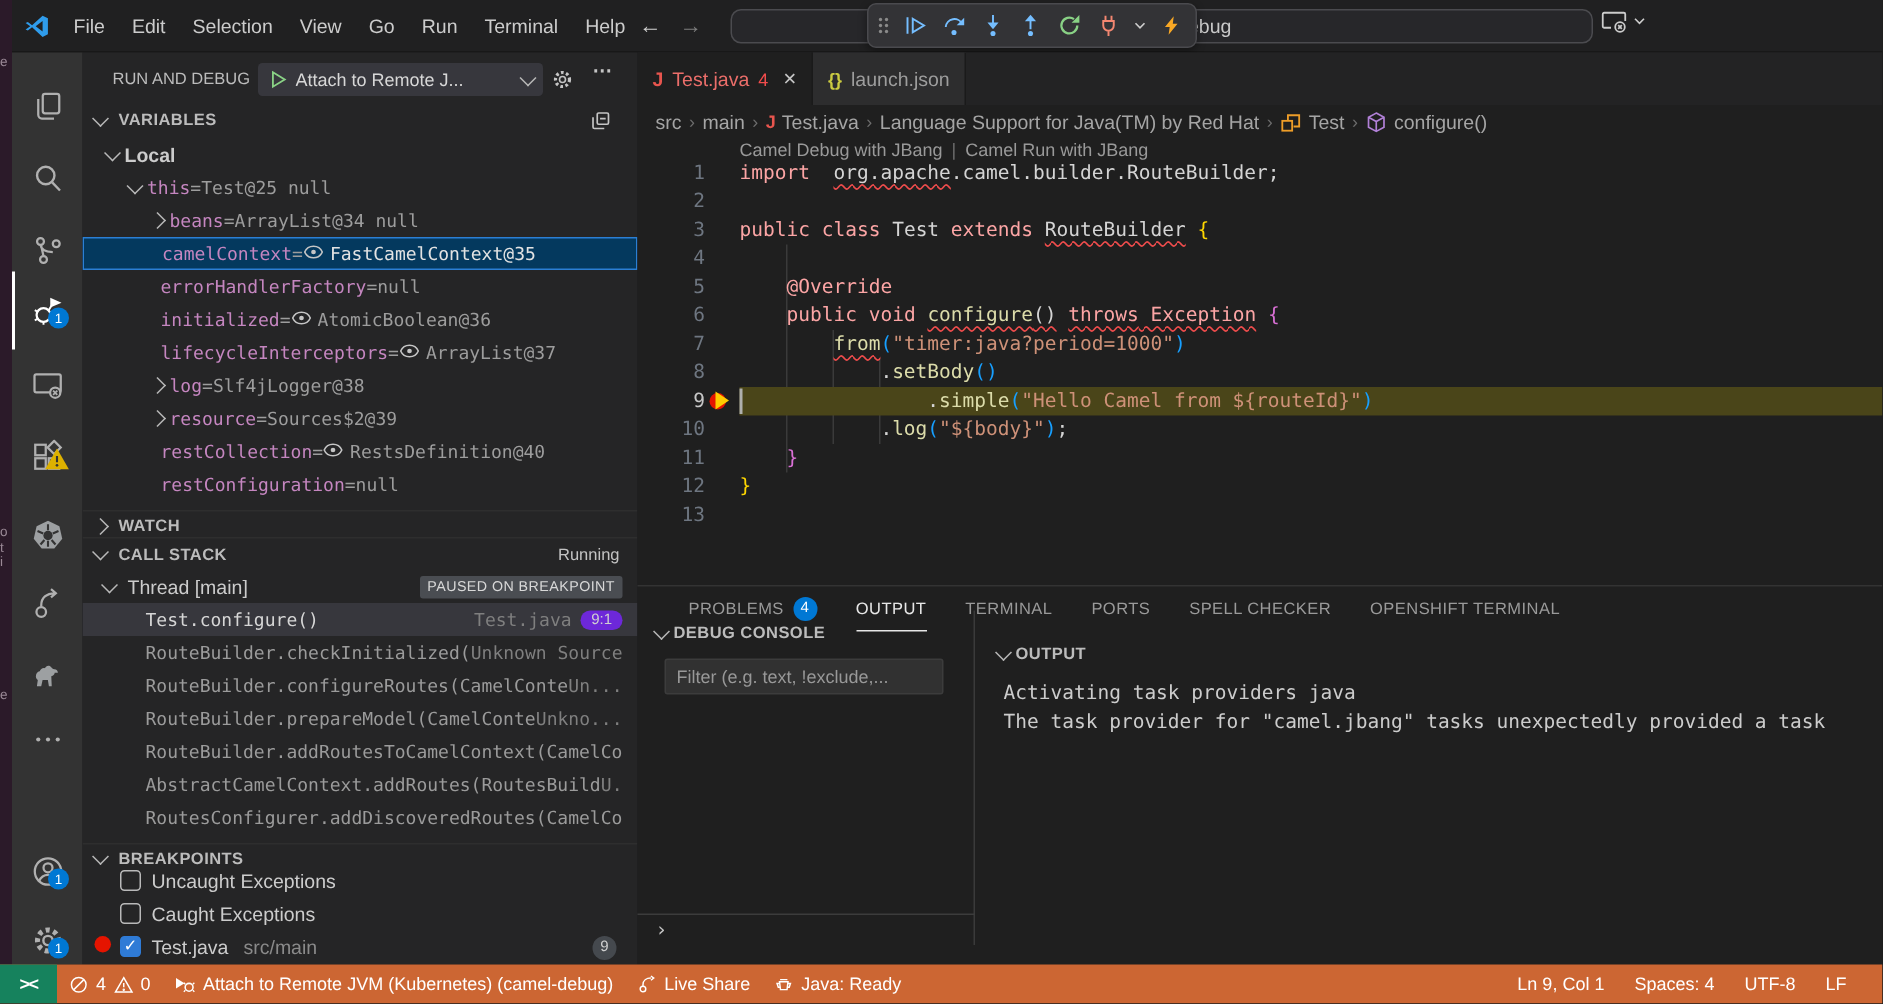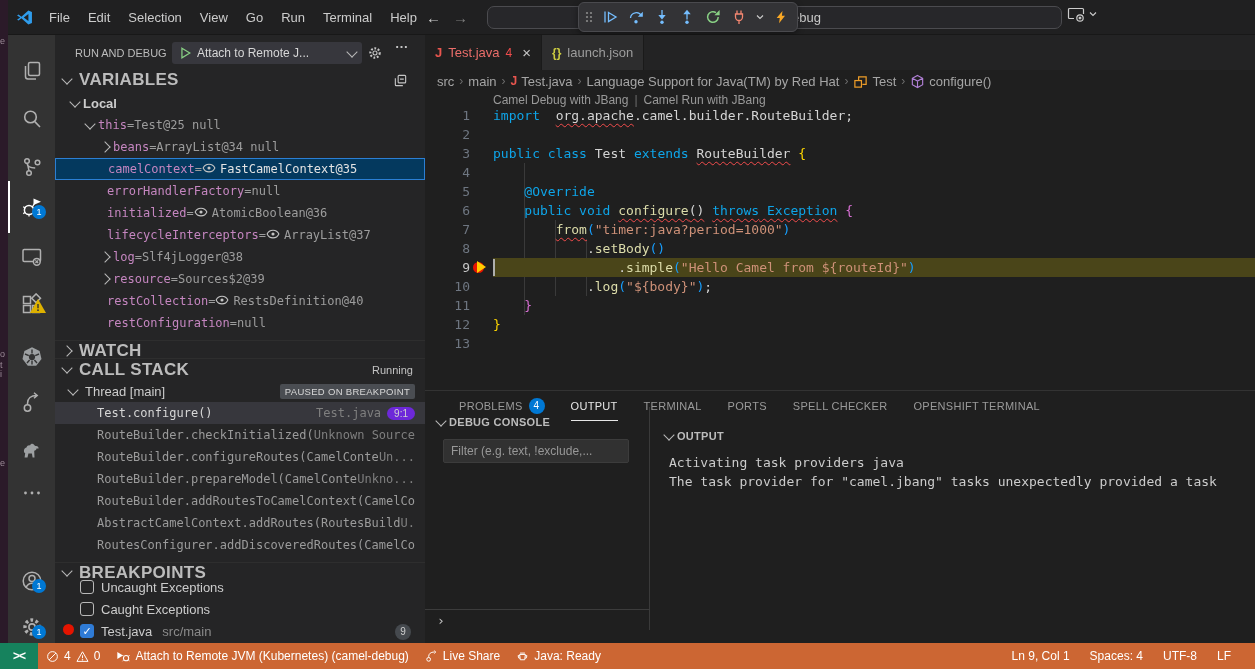--- a/index.html
+++ b/index.html
@@ -35,21 +35,21 @@
 .badge-blue{position:absolute;min-width:14px;height:14px;border-radius:8px;background:#0078d4;color:#fff;font-size:9px;line-height:14px;text-align:center;padding:0 2px}
 .badge-warn{position:absolute;width:16px;height:14px}
 
 
 #sidebar{position:absolute;left:55px;top:35px;width:370px;height:608px;background:#252526;overflow:hidden}
 #sb-header{position:absolute;left:0;top:0;width:370px;height:35px;display:flex;align-items:center}
 #sb-title{margin-left:20px;font-size:11px;color:#bcbcbc;white-space:nowrap}
 #launch-box{position:absolute;left:117px;top:7px;width:190px;height:22px;background:#37373d;border-radius:3px;display:flex;align-items:center;gap:5px;padding:0 6px}
 #launch-label{font-size:12px;color:#d7d7d7;white-space:nowrap;overflow:hidden;flex:1}
 .sec-head{position:absolute;left:0;width:370px;height:20px;display:flex;align-items:center;border-top:1px solid #2e2e2e}
-.sec-head .lbl{font-size:17px;font-weight:700;color:#bcbcbc;margin-left:4px;letter-spacing:.3px}
+.sec-head .lbl{font-size:11px;font-weight:700;color:#bcbcbc;margin-left:4px;letter-spacing:.3px}
 .chev-d,.chev-r{width:8px;height:8px;border-right:1.4px solid #b9b9b9;border-bottom:1.4px solid #b9b9b9;flex:none}
 .chev-d{transform:rotate(45deg);margin:-3px 4px 0 8px}
 .chev-r{transform:rotate(-45deg);margin:0 4px 0 8px}
 .tree-row{position:absolute;left:0;width:370px;height:22px;display:flex;align-items:center;font-family:"DejaVu Sans Mono",monospace;font-size:12px}
 .tree-row .vname{color:#c586c0}
 .tree-row .veq{color:#9d9d9d}
 .tree-row .vval{color:#9d9d9d}
 .tree-row.sel{background:#04395e;border:1px solid #2b7fd4}
 .tree-row.sel .vval{color:#e3e3e3}
 .frame-row{position:absolute;left:0;width:370px;height:22px;display:flex;align-items:center;font-family:"DejaVu Sans Mono",monospace;font-size:12px;color:#9b9b9b}
@@ -78,21 +78,21 @@
 .bc-sep{color:#6d6d6d;font-size:12px}
 #codelens{position:absolute;left:68px;top:58px;font-size:12px;color:#999999;display:flex;gap:6px}
 #codearea{position:absolute;left:0;top:71px;width:830px;height:284px;font-family:"DejaVu Sans Mono",monospace;font-size:13px}
 .guide{position:absolute;width:1px;background:#3a3a3a}
 .code-line{position:relative;height:19px;display:flex;line-height:19px;white-space:pre}
 .code-line .ln{width:45px;text-align:right;color:#6e7681;flex:none}
 .code-line.cur .ln{color:#c6c6c6}
 .code-line .slot{width:23px;flex:none;position:relative}
 .code-line .ctext{flex:1;position:relative;color:#d4d4d4}
 .code-line.cur .ctext{background:#4a4519}
-.tk-k{color:#0ea5e9}.tk-f{color:#dcdcaa}.tk-s{color:#ce9178}.tk-i{color:#d4d4d4}
+.tk-k{color:#fca5a5}.tk-f{color:#dcdcaa}.tk-s{color:#ce9178}.tk-i{color:#d4d4d4}
 .tk-b1{color:#ffd700}.tk-b2{color:#da70d6}.tk-b3{color:#179fff}
 .err{text-decoration:underline wavy #f14c4c 1px;text-underline-offset:3px}
 #cursor{position:absolute;left:0;top:1px;width:1.5px;height:17px;background:#aeafad}
 .bp-dot{position:absolute;left:3px;top:4px;width:11px;height:11px;border-radius:50%;background:#e51400}
 .frame-arrow{position:absolute;left:7px;top:3px;width:0;height:0;border-left:9px solid #ffcc00;border-top:6.5px solid transparent;border-bottom:6.5px solid transparent}
 
 
 #panel{position:absolute;left:425px;top:390px;width:830px;height:253px;background:#1f1f1f;border-top:1px solid #333333}
 #panel-tabs{position:absolute;left:0;top:0;width:830px;height:30px;display:flex;align-items:center;padding-left:34px;gap:26px}
 .ptab{font-size:11px;color:#9a9a9a;letter-spacing:.3px;display:flex;align-items:center;gap:6px;height:30px}

